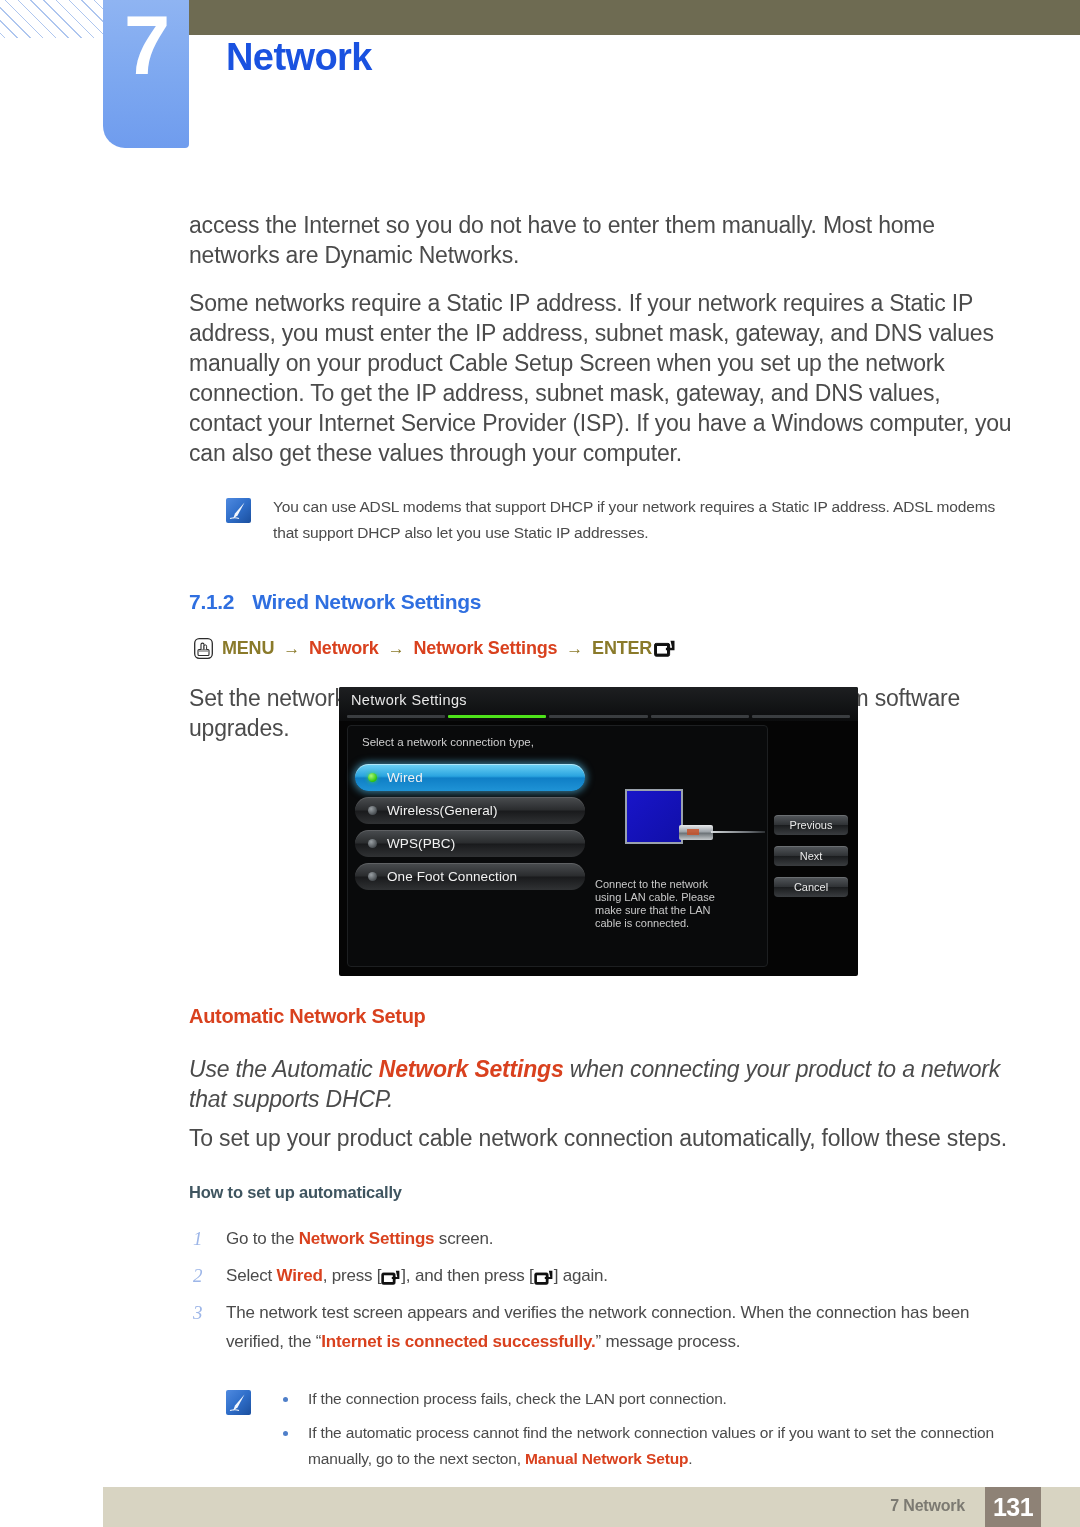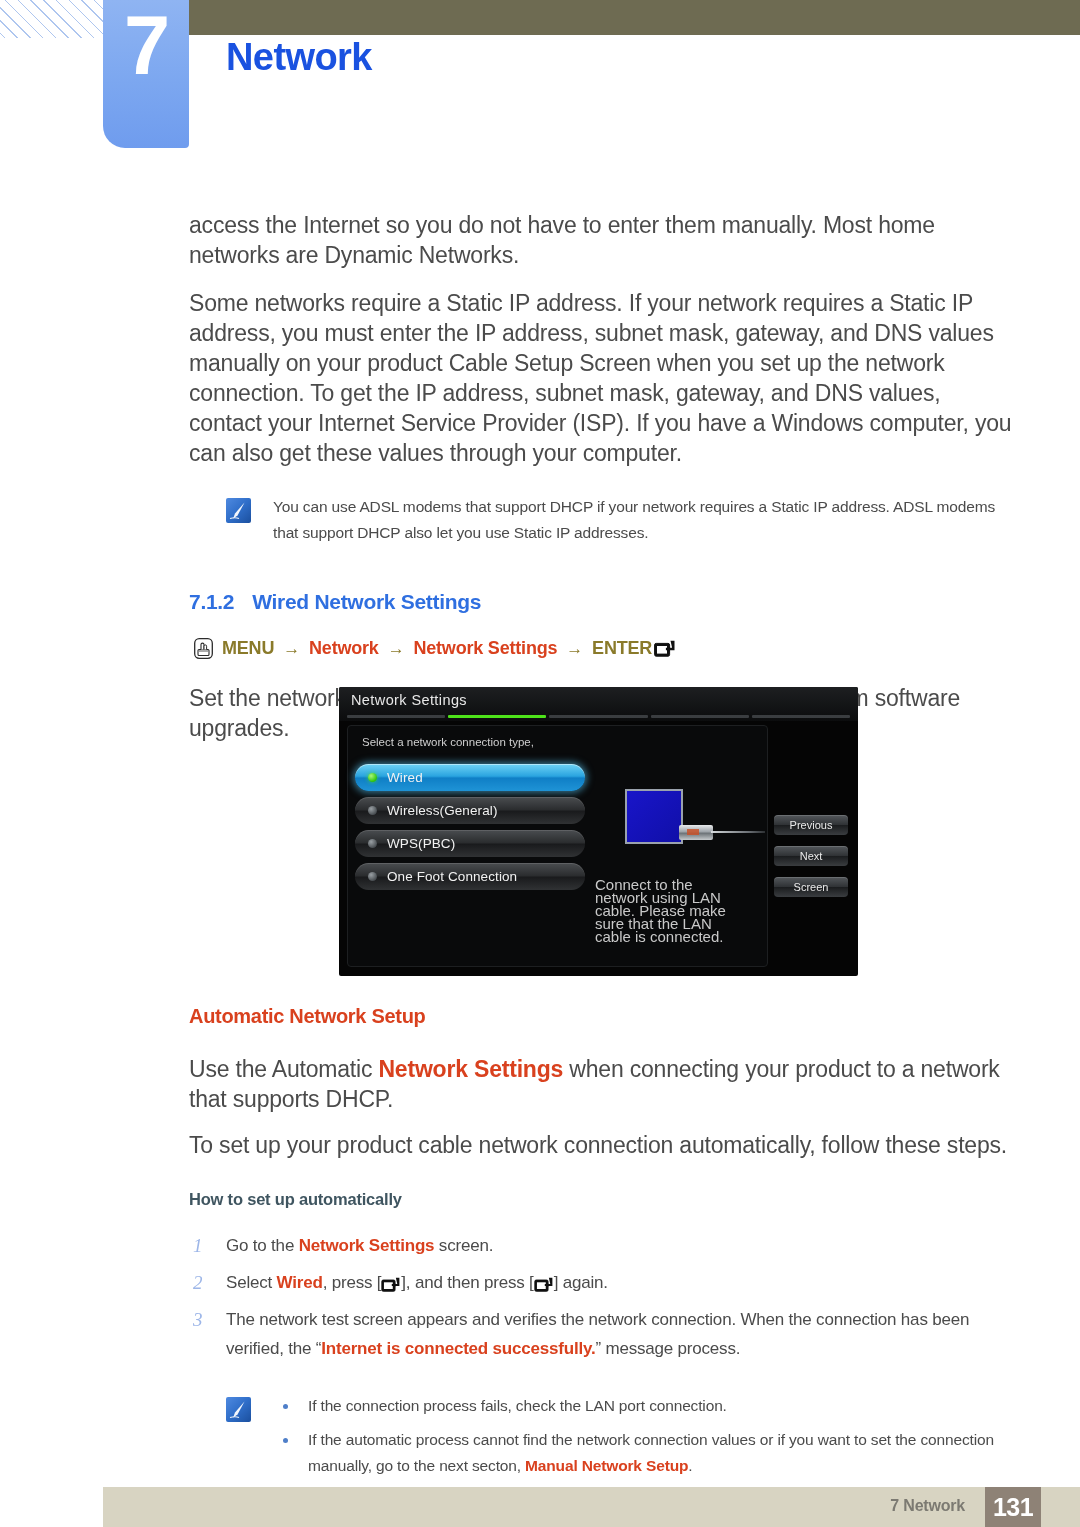--- a/index.html
+++ b/index.html
@@ -278,21 +278,21 @@
   .opt .lbl {
     font-size: 13.5px;
     color: #f2f2f2;
     letter-spacing: 0.1px;
   }
 
   .tv-desc {
     position: absolute;
     left: 247px; top: 152px;
     width: 138px;
-    font-size: 15px;
+    font-size: 11px;
     line-height: 13px;
     color: #c9c9c9;
   }
 
   .lanport {
     position: absolute;
     left: 277px; top: 63px;
     width: 64px; height: 61px;
   }
   .lanport .face {
@@ -482,30 +482,30 @@
         <div class="plug"></div>
         <div class="cable"></div>
       </div>
 
       <div class="tv-desc">Connect to the network using LAN cable. Please make sure that the LAN cable is connected.</div>
     </div>
 
     <div class="tv-buttons">
       <div class="tvbtn">Previous</div>
       <div class="tvbtn">Next</div>
-      <div class="tvbtn">Screen</div>
+      <div class="tvbtn">Cancel</div>
     </div>
   </div>
 </div>
 
 <div class="content" style="top:1005px;">
 
   <h3 class="sub" style="margin-top:0;">Automatic Network Setup</h3>
 
-  <p class="body" style="margin-top:26px; margin-bottom:16px;">
+  <p class="body" style="margin-top:26px; margin-bottom:9px;font-style:italic;">
     <span>Use the Automatic </span><span class="hl-red">Network Settings</span><span> when connecting your product to a network that supports DHCP.</span>
   </p>
   <p class="body" style="margin-top:0;">To set up your product cable network connection automatically, follow these steps.</p>
 
   <h4 class="subsub">How to set up automatically</h4>
 
   <ol class="steps">
     <li>
       <span class="stepnum">1</span><span>Go to the </span><span class="hl-red">Network Settings</span><span> screen.</span>
     </li>

